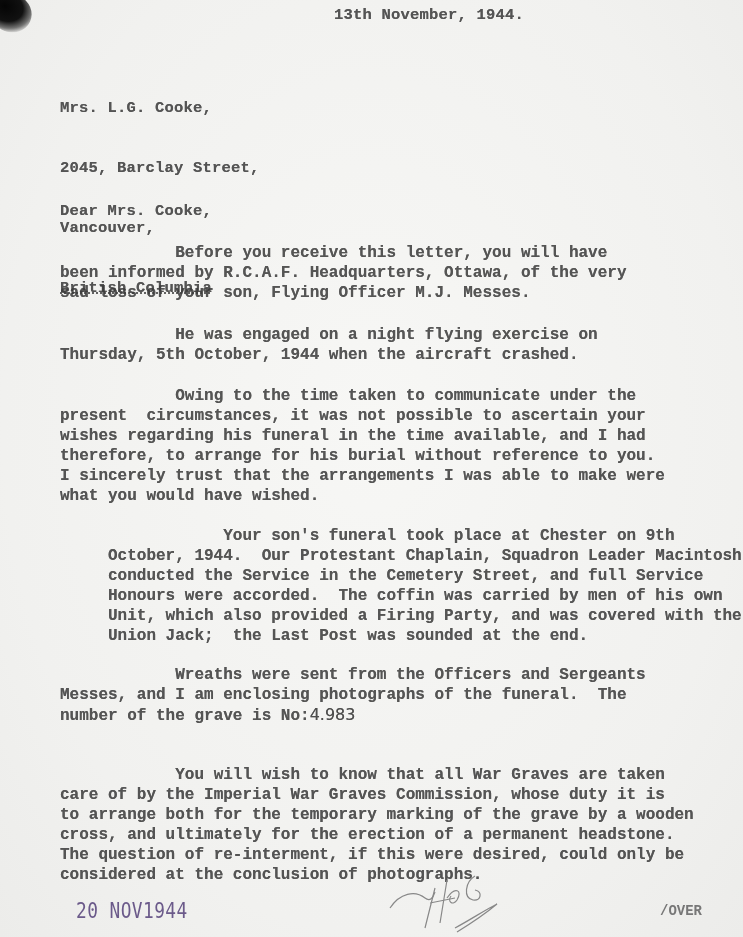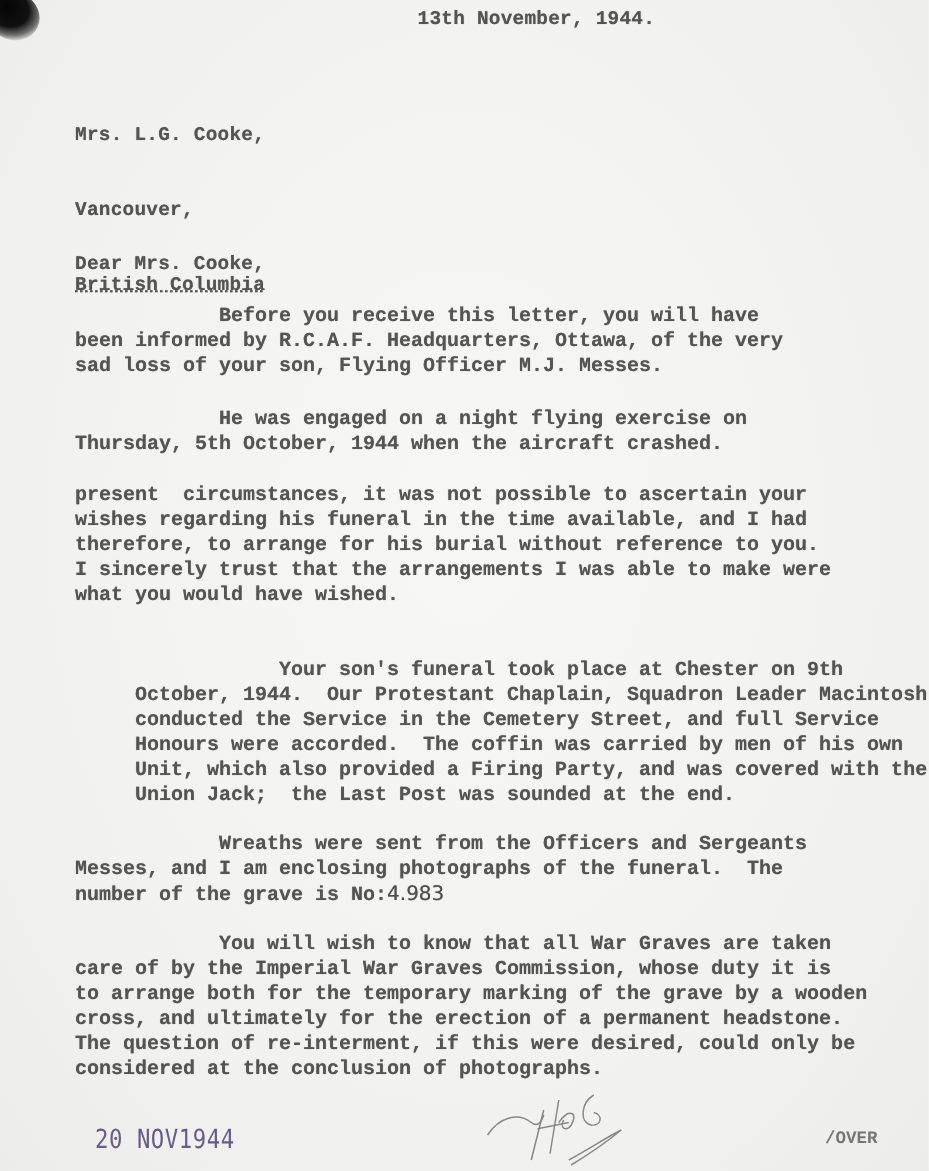--- a/index.html
+++ b/index.html
@@ -89,38 +89,40 @@
 <body>
 
 <div class="page">
 
   <div class="corner-mark"></div>
 
   <div class="typed date">13th November, 1944.</div>
 
   <div class="typed addr" style="top:58px;">
     <span class="line">Mrs. L.G. Cooke,</span>
+    <span class="line">2045, Barclay Street,</span>
     <span class="line">Vancouver,</span>
     <span class="line underline">British Columbia</span>
   </div>
 
   <div class="typed salutation">Dear Mrs. Cooke,</div>
 
   <div class="para" style="top:243px;">
     <span class="line">            Before you receive this letter, you will have</span>
     <span class="line">been informed by R.C.A.F. Headquarters, Ottawa, of the very</span>
     <span class="line">sad loss of your son, Flying Officer M.J. Messes.</span>
   </div>
 
   <div class="para" style="top:325px;">
     <span class="line">            He was engaged on a night flying exercise on</span>
     <span class="line">Thursday, 5th October, 1944 when the aircraft crashed.</span>
   </div>
 
   <div class="para" style="top:386px;">
+    <span class="line">            Owing to the time taken to communicate under the</span>
     <span class="line">present  circumstances, it was not possible to ascertain your</span>
     <span class="line">wishes regarding his funeral in the time available, and I had</span>
     <span class="line">therefore, to arrange for his burial without reference to you.</span>
     <span class="line">I sincerely trust that the arrangements I was able to make were</span>
     <span class="line">what you would have wished.</span>
   </div>
 
   <div class="para" style="top:526px;margin-left:48px;">
     <span class="line">            Your son's funeral took place at Chester on 9th</span>
     <span class="line">October, 1944.  Our Protestant Chaplain, Squadron Leader Macintosh</span>
@@ -129,21 +131,21 @@
     <span class="line">Unit, which also provided a Firing Party, and was covered with the</span>
     <span class="line">Union Jack;  the Last Post was sounded at the end.</span>
   </div>
 
   <div class="para" style="top:665px;">
     <span class="line">            Wreaths were sent from the Officers and Sergeants</span>
     <span class="line">Messes, and I am enclosing photographs of the funeral.  The</span>
     <span class="line"><span>number of the grave is No:</span><span class="handwritten">4.983</span></span>
   </div>
 
-  <div class="para" style="top:745px;font-family:Liberation Mono, monospace;">
+  <div class="para" style="top:765px;font-family:Liberation Mono, monospace;">
     <span class="line">            You will wish to know that all War Graves are taken</span>
     <span class="line">care of by the Imperial War Graves Commission, whose duty it is</span>
     <span class="line">to arrange both for the temporary marking of the grave by a wooden</span>
     <span class="line">cross, and ultimately for the erection of a permanent headstone.</span>
     <span class="line">The question of re-interment, if this were desired, could only be</span>
     <span class="line">considered at the conclusion of photographs.</span>
   </div>
 
   <div class="stamp">20 NOV1944</div>
 

